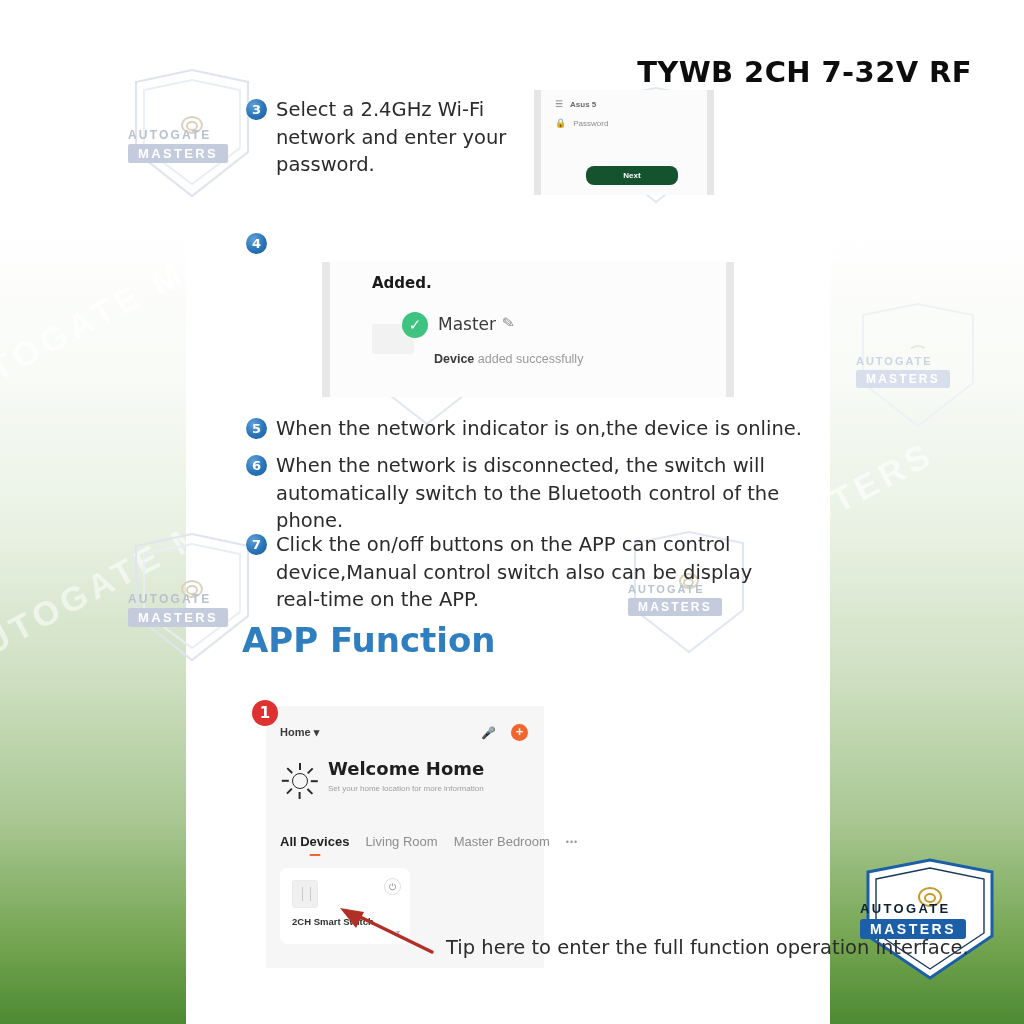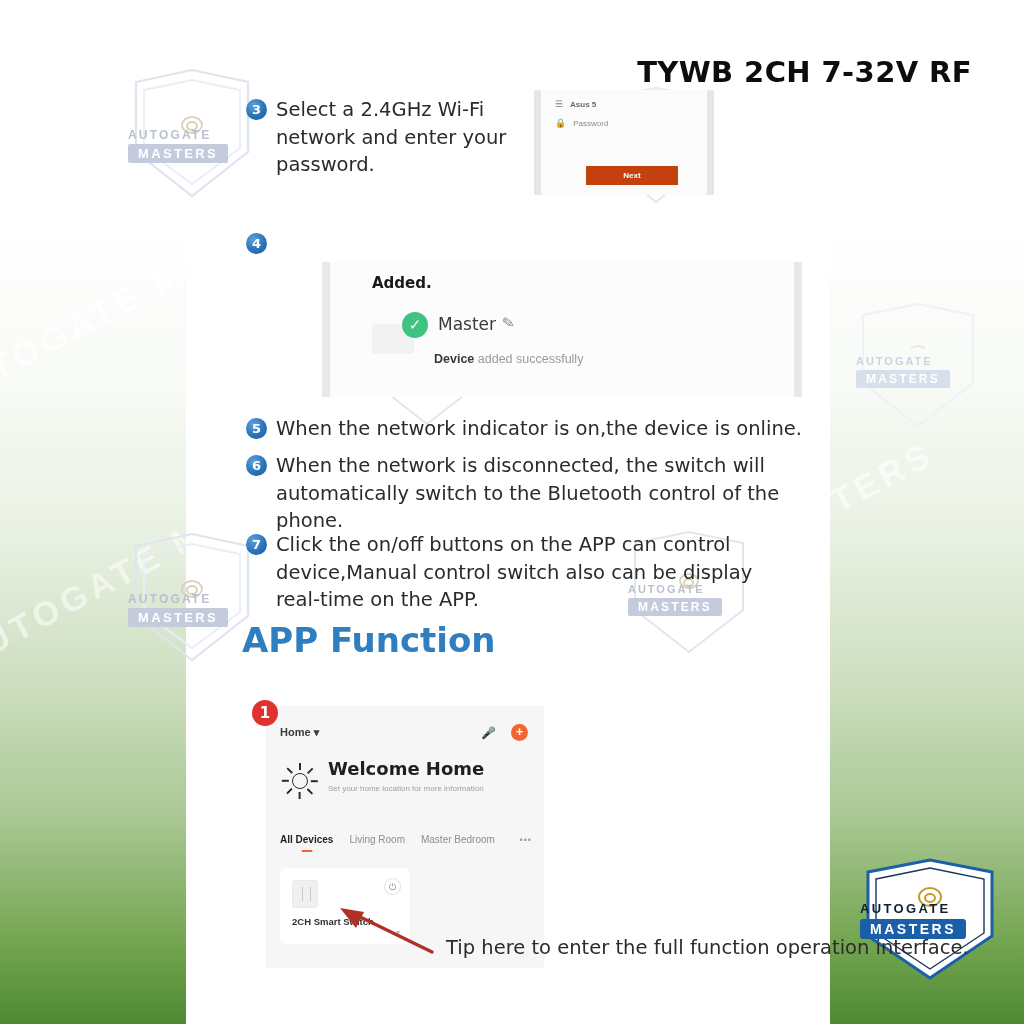--- a/index.html
+++ b/index.html
@@ -137,34 +137,34 @@
     display: flex; align-items: center; gap: 7px;
     margin: 9px 0 0 14px;
     font-size: 8px;
     color: #8d8d8d;
   }
   .mock-wifi .row .lbl { font-weight: 700; color: #6b6b6b; }
   .mock-wifi .nextbtn {
     position: absolute;
     left: 45px; top: 76px;
     width: 92px; height: 19px;
-    background: #c2410c;
-    border-radius: 0;
+    background: #14532d;
+    border-radius: 8px;
     color: #fff;
     font-size: 8px;
     font-weight: 700;
     line-height: 19px;
     text-align: center;
   }
   .glyph { font-size: 9px; color: #7c7c7c; }
 
   
   .mock-added {
     position: absolute;
-    left: 322px; top: 262px; width: 480px; height: 135px;
+    left: 322px; top: 262px; width: 412px; height: 135px;
     background: #fcfcfc;
     border-left: 8px solid #e8e8e8;
     border-right: 8px solid #e8e8e8;
   }
   .mock-added .added-h {
     position: absolute; left: 42px; top: 12px;
     font-size: 15px; font-weight: 700; color: #1a1a1a;
     font-family: "DejaVu Sans", sans-serif;
   }
   .mock-added .chk {
@@ -258,21 +258,21 @@
     font-family: "DejaVu Sans", sans-serif;
   }
   .welcome-s {
     font-size: 8px; color: #a0a0a0; margin-top: 5px;
   }
   .tabs {
     position: absolute; left: 14px; top: 128px;
     width: 252px;
     display: flex; align-items: center; gap: 16px;
   }
-  .tab { font-size: 10px; color: #8d8d8d; position: relative; white-space: nowrap;}
+  .tab { font-size: 13px; color: #8d8d8d; position: relative; white-space: nowrap;}
   .tab.active { color: #1f1f1f; font-weight: 700; }
   .tab.active::after {
     content: ""; position: absolute;
     left: 50%; transform: translateX(-50%);
     bottom: -7px; width: 11px; height: 2.5px;
     background: #f0662e; border-radius: 2px;
   }
   .tab-more { margin-left: auto; font-size: 9px; color: #9a9a9a; letter-spacing: 1px;}
   .dev-card {
     position: absolute; left: 14px; top: 162px;

